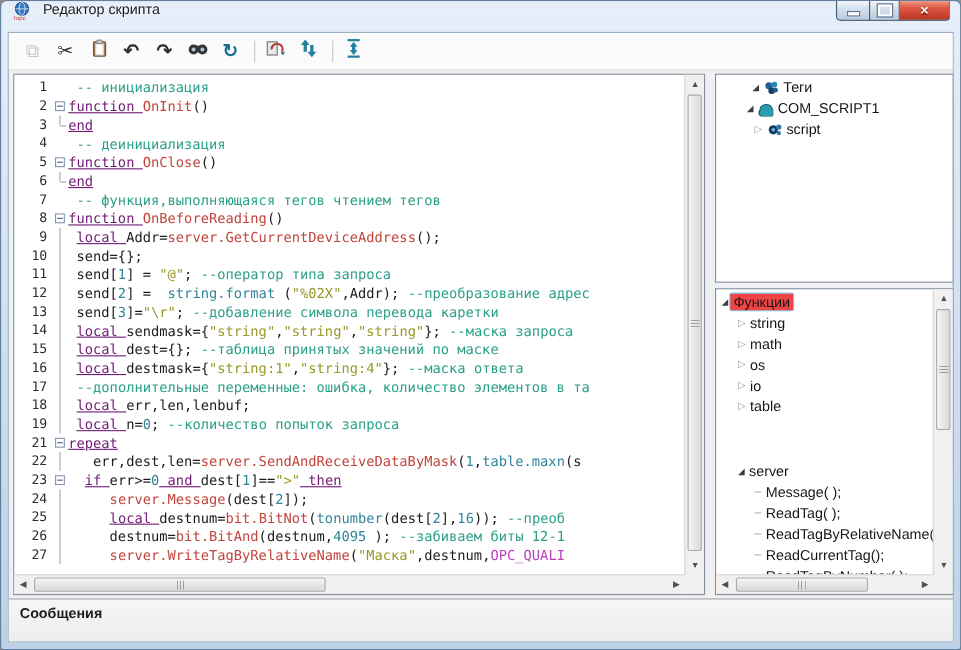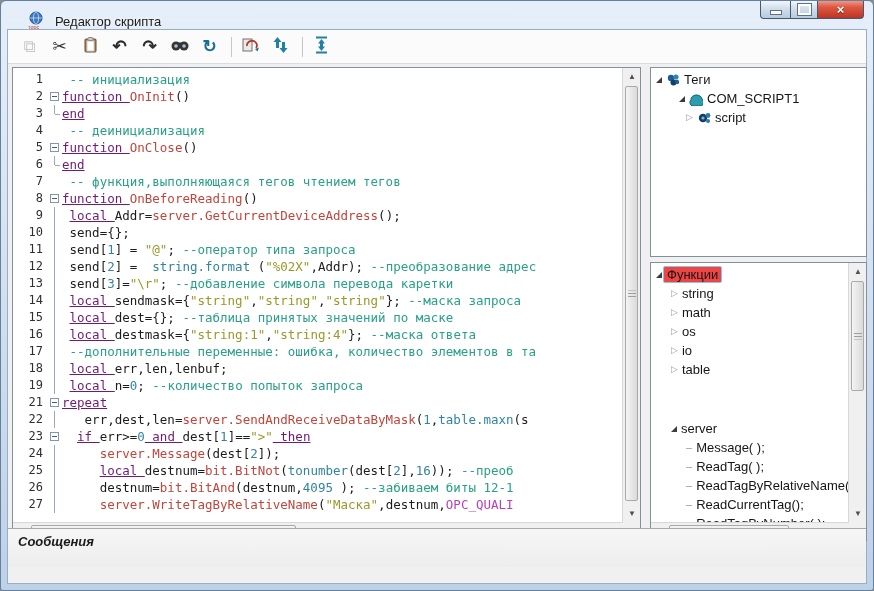--- a/index.html
+++ b/index.html
@@ -1,19 +1,19 @@
 <!DOCTYPE html>
 <html><head>
 <meta charset="utf-8">
 <style>
   html,body{margin:0;padding:0;background:#8c8c8c;font-family:"Liberation Sans",sans-serif;}
   .window{position:relative;width:874px;height:591px;background:linear-gradient(#e6eff9,#bdd1e7);
     border:1px solid #64809e;border-radius:6px 6px 3px 3px;box-sizing:border-box;overflow:hidden;}
   
-  .titlebar{position:absolute;left:0;top:0;right:0;height:28px;display:flex;align-items:flex-end;padding-left:26px;}
+  .titlebar{position:absolute;left:0;top:0;right:0;height:28px;display:flex;align-items:flex-start;padding-left:10px;}
   .apptitle{font-size:13px;color:#1b1b1b;margin-left:6px;text-shadow:0 0 4px #fff;}
   .controls{position:absolute;top:-1px;right:9px;display:flex;}
   .ctrl{height:19px;box-sizing:border-box;border:1px solid #445970;border-top:none;
     background:linear-gradient(#f7fafd,#d3dfec 45%,#b7cade);display:flex;align-items:center;justify-content:center;}
   .ctrl.minb{width:30px;border-radius:0 0 0 4px;border-right:none;}
   .ctrl.maxb{width:28px;}
   .ctrl.closeb{width:46px;border-radius:0 0 4px 0;border-left:none;
     background:linear-gradient(#f2a38e,#dd5843 40%,#bd3423);color:#fff;font-weight:bold;font-size:13px;text-shadow:0 1px 1px #7c2014;}
   .glyph-min{width:10px;height:3px;background:#fdfdfd;border:1px solid #5f7186;margin-top:6px;}
   .glyph-max{width:9px;height:7px;background:transparent;border:2px solid #fdfdfd;outline:1px solid #5f7186;}
@@ -62,22 +62,22 @@
   .treewrap{position:absolute;left:0;top:2px;right:0;bottom:0;overflow:hidden;}
   .func-panel .treewrap{right:17px;bottom:17px;}
   .trow{display:flex;align-items:center;height:19px;font-size:13px;color:#161616;white-space:nowrap;overflow:hidden;}
   .arrow{flex:0 0 auto;margin-right:4px;}
   .arrow.expanded{width:0;height:0;border-bottom:6px solid #3c3c3c;border-left:6px solid transparent;}
   .arrow.collapsed{color:#9a9a9a;font-size:9px;line-height:1;}
   .arrow.dash{color:#9a9a9a;font-size:11px;line-height:1;}
   .ticon{flex:0 0 auto;margin-right:4px;display:flex;align-items:center;}
   .tlabel.sel{background:#ef4444;border:1px solid #8ac2e8;border-radius:2px;padding:0 3px;margin-left:-3px;}
   
-  .messages{position:absolute;left:0;right:0;bottom:16px;height:38px;border-top:1px solid #a8a8a8;
-    background:linear-gradient(#f6f6f6,#ededed);font-style:italic;}
+  .messages{position:absolute;left:0;right:0;bottom:0;height:38px;border-top:1px solid #a8a8a8;
+    background:linear-gradient(#f6f6f6,#ededed);}
   .messages .mtitle{font-size:13px;font-weight:bold;color:#1a1a1a;padding:5px 0 0 10px;display:inline-block;}
 </style>
 </head>
 <body>
 
 <div class="window">
   <div class="titlebar">
     <span class="ticon">
       <svg width="18" height="18" viewBox="0 0 18 18">
         <circle cx="9" cy="7" r="6" fill="#3a7ac2" stroke="#1d4d8c"></circle>
@@ -348,21 +348,21 @@
         <div class="hthumb" style="left:18px;width:265px;top:2px;bottom:2px;">
             <span class="grip hgrip"></span>
           </div>
         <span class="sarrow" style="right:5px;top:5px;">▶</span>
       </div>
       <div class="corner"></div>
     </div>
 
     <div class="panel tags-panel">
       <div class="treewrap" id="tags-tree">
-          <div class="trow" style="padding-left: 5px;">
+          <div class="trow" style="padding-left: 16px; margin-left: 17px;">
             <span class="arrow expanded"></span>
             <span class="ticon">
               <svg width="14" height="14">
                 <circle cx="5" cy="5" r="3.2" fill="#1d5f92"></circle>
                 <circle cx="10" cy="4" r="2.6" fill="#2e86b8"></circle>
                 <circle cx="7.5" cy="9.5" r="3" fill="#123f66"></circle>
                 <circle cx="11" cy="9" r="2.2" fill="#1d5f92"></circle>
               </svg>
             </span>
             <span class="tlabel">Теги</span>

